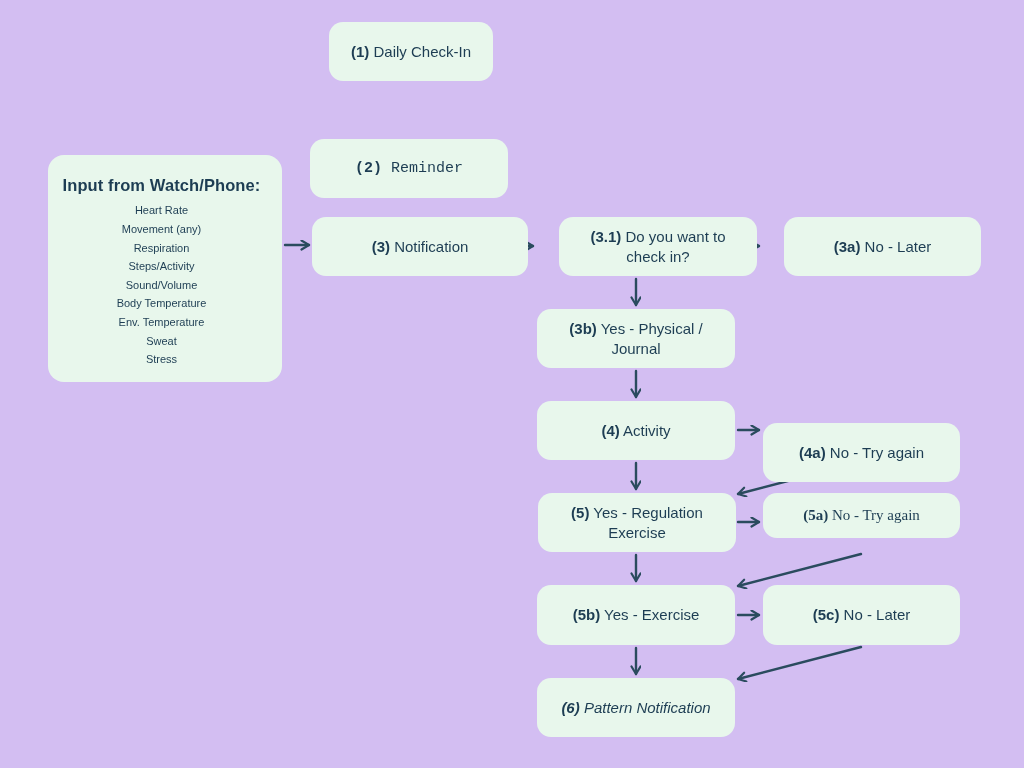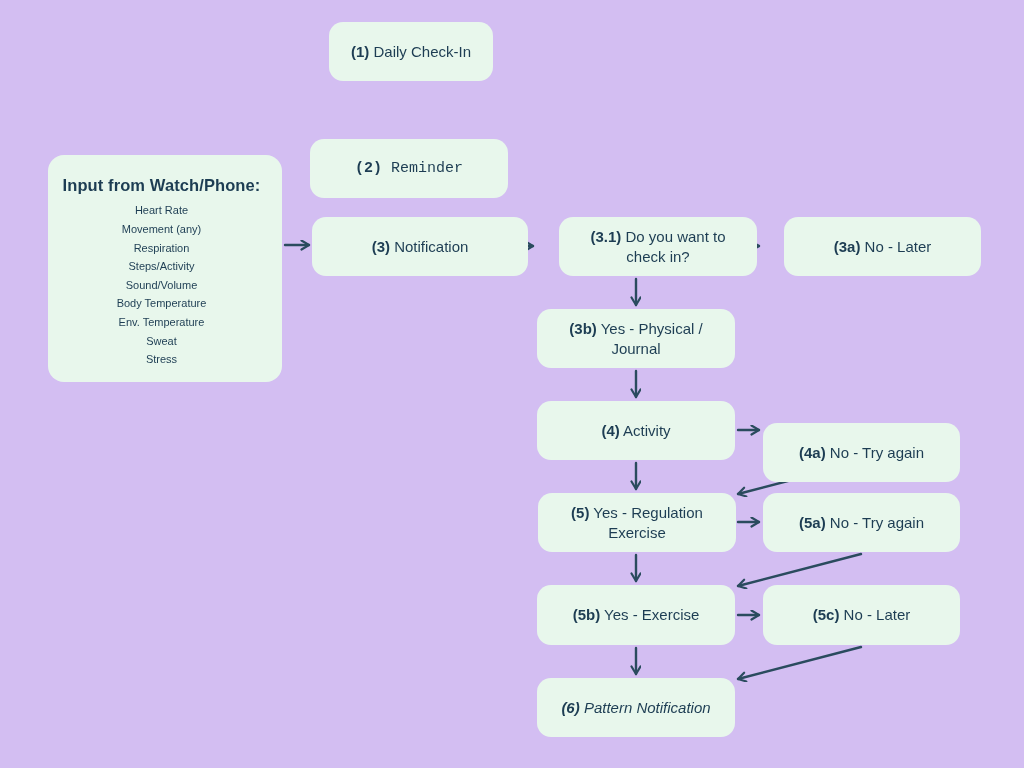--- a/index.html
+++ b/index.html
@@ -96,21 +96,21 @@
   </div>
 
   <div class="node" style="left:763px;top:401px;width:197px;height:59px;margin-top:22px;">
     <div><span class="nb">(4a)</span><span> No - Try again</span></div>
   </div>
 
   <div class="node" style="left:538px;top:493px;width:198px;height:59px;">
     <div><span class="nb">(5)</span><span> Yes - Regulation Exercise</span></div>
   </div>
 
-  <div class="node" style="left:763px;top:493px;width:197px;height:59px;">
+  <div class="node" style="left:763px;top:493px;width:197px;height:45px;font-family:Liberation Serif, serif;">
     <div><span class="nb">(5a)</span><span> No - Try again</span></div>
   </div>
 
   <div class="node" style="left:537px;top:585px;width:198px;height:60px;">
     <div><span class="nb">(5b)</span><span> Yes - Exercise</span></div>
   </div>
 
   <div class="node" style="left:763px;top:585px;width:197px;height:60px;border-radius:14px;">
     <div><span class="nb">(5c)</span><span> No - Later</span></div>
   </div>

